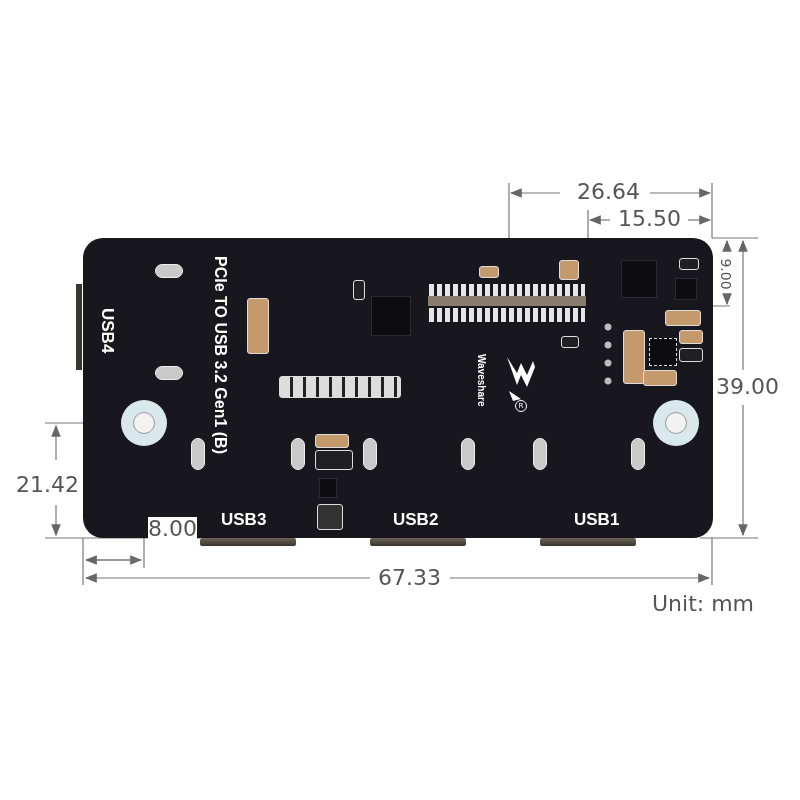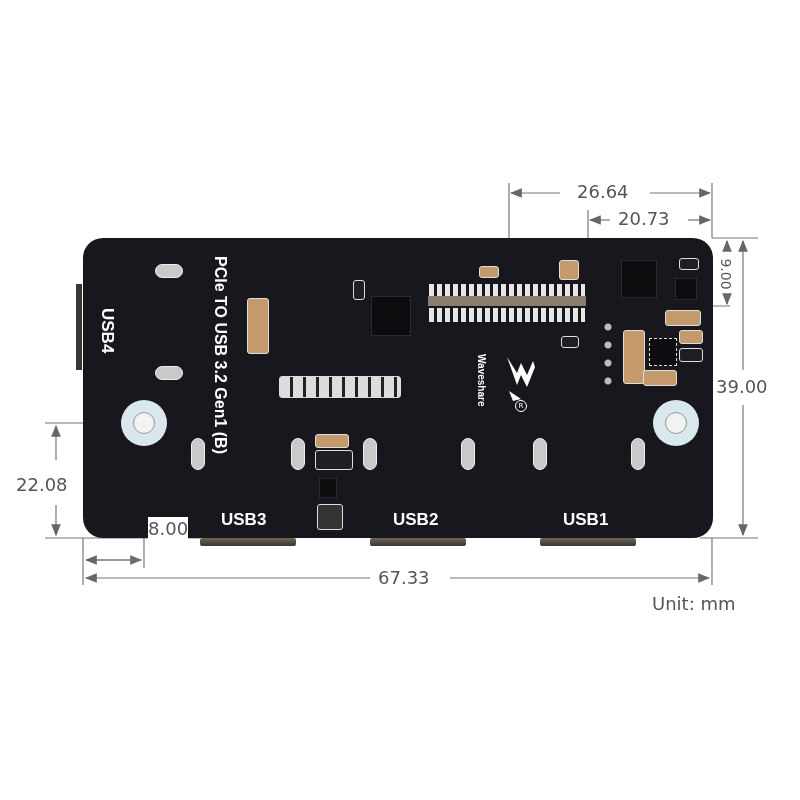--- a/index.html
+++ b/index.html
@@ -1,18 +1,18 @@
 <!DOCTYPE html>
 <html><head>
 <meta charset="utf-8">
 <style>
   html,body{margin:0;padding:0;background:#fff;}
   body{width:800px;height:800px;position:relative;overflow:hidden;font-family:"DejaVu Sans",sans-serif;}
   .abs{position:absolute;}
-  .dim-text{position:absolute;color:#555;font-size:18px;font-family:"DejaVu Sans",sans-serif;background:#fff;line-height:24px;white-space:nowrap;}
+  .dim-text{position:absolute;color:#555;font-size:22px;font-family:"DejaVu Sans",sans-serif;background:#fff;line-height:24px;white-space:nowrap;}
   .board{position:absolute;left:83px;top:238px;width:630px;height:300px;background:#17171d;border-radius:20px;}
   .pcb-label{position:absolute;color:#fff;font-weight:bold;font-family:"Liberation Sans",sans-serif;font-size:17px;white-space:nowrap;}
   .slot{position:absolute;background:#c9c9c9;border:1px solid #eee;border-radius:10px;}
   .mount{position:absolute;width:46px;height:46px;border-radius:50%;background:#d8e8ec;}
   .mount::after{content:"";position:absolute;left:12px;top:12px;width:22px;height:22px;border-radius:50%;background:#f2f2f2;border:1px solid #999;box-sizing:border-box;}
   .usb-port{position:absolute;height:8px;background:linear-gradient(#6b6558,#3b362c);border-radius:2px;}
   .chip{position:absolute;background:#0d0d10;border:1px solid #2a2a30;}
   .smd{position:absolute;border:1px solid #ddd;border-radius:3px;background:#202024;}
   .smd.cap{background:#c49a6c;}
   .connector{position:absolute;left:428px;top:296px;width:158px;height:10px;background:#8a7d70;}
@@ -120,27 +120,27 @@
   <div class="smd" style="left:596px;top:110px;width:22px;height:12px;"></div>
   <div class="smd cap" style="left:560px;top:132px;width:32px;height:14px;"></div>
 
   <div class="smd cap" style="left:232px;top:196px;width:32px;height:12px;"></div>
   <div class="smd" style="left:232px;top:212px;width:36px;height:18px;"></div>
   <div class="chip" style="left:236px;top:240px;width:16px;height:18px;"></div>
   <div class="smd" style="left:234px;top:266px;width:24px;height:24px;background:#333;"></div>
 
   <div class="pcb-label" style="left:138px;top:272px;">USB3</div>
   <div class="pcb-label" style="left:310px;top:272px;">USB2</div>
-  <div class="pcb-label" style="left:480px;top:272px;">USB1</div>
+  <div class="pcb-label" style="left:491px;top:272px;">USB1</div>
 </div>
 
 <div class="usb-port" style="left:200px;top:538px;width:96px;"></div>
 <div class="usb-port" style="left:370px;top:538px;width:96px;"></div>
 <div class="usb-port" style="left:540px;top:538px;width:96px;"></div>
 
 <div class="dim-text" style="left:577px;top:180px;">26.64</div>
-<div class="dim-text" style="left:618px;top:207px;">20.73</div>
+<div class="dim-text" style="left:618px;top:207px;">15.50</div>
 <div class="dim-text" style="left:710px;top:262px;font-size:14px;transform:rotate(90deg);transform-origin:center;">9.00</div>
 <div class="dim-text" style="left:716px;top:375px;text-align:right;">39.00</div>
-<div class="dim-text" style="left:16px;top:473px;">22.08</div>
+<div class="dim-text" style="left:16px;top:473px;">21.42</div>
 <div class="dim-text" style="left:148px;top:517px;">8.00</div>
 <div class="dim-text" style="left:378px;top:566px;">67.33</div>
 <div class="dim-text" style="left:652px;top:592px;">Unit: mm</div>
 
 </body></html>

